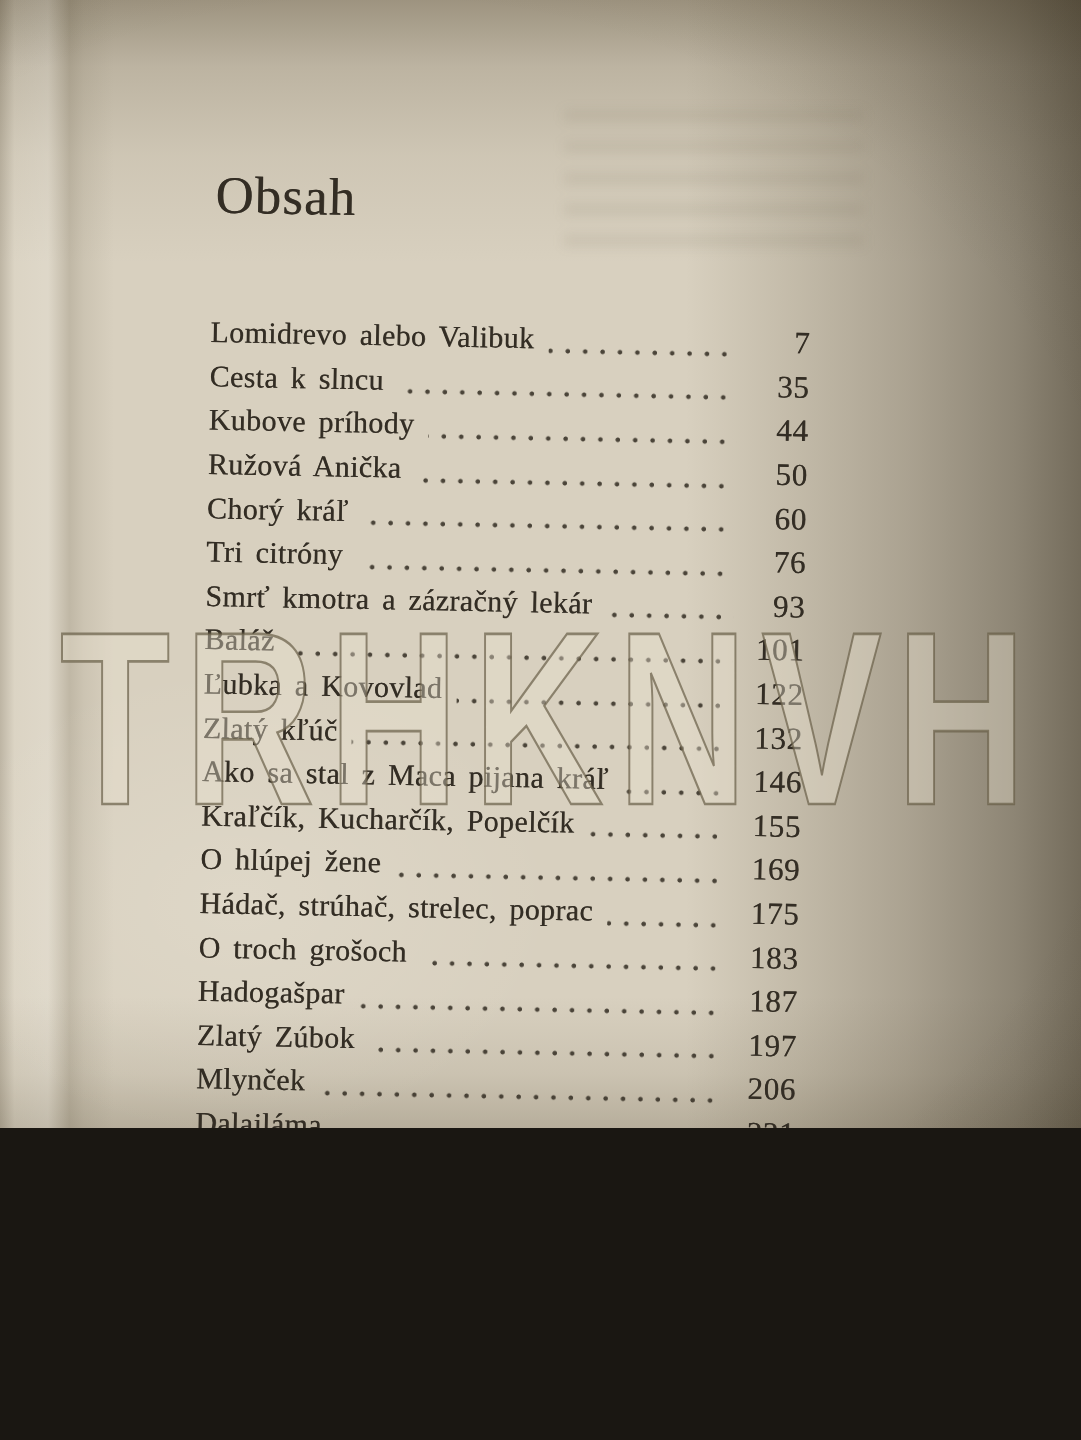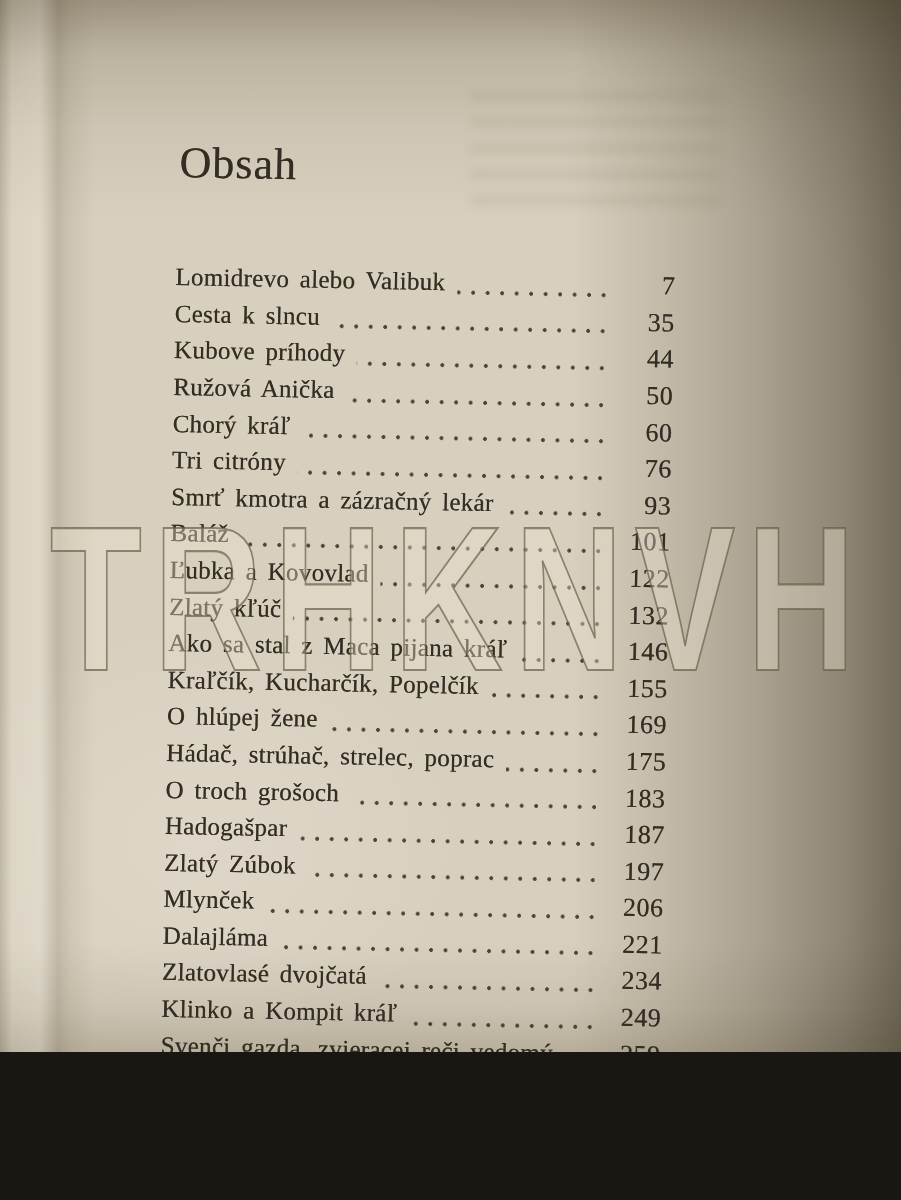--- a/index.html
+++ b/index.html
@@ -1,18 +1,18 @@
 <!DOCTYPE html>
 <html><head>
 <meta charset="utf-8">
 <style>
   html,body{margin:0;padding:0;background:#1a1712;}
   #photo{
     position:relative;
-    width:901px;height:1052px;
+    width:901px;height:940px;
     overflow:hidden;
     background:#d8d0bf;
     font-family:"Liberation Serif","DejaVu Serif",serif;
   }
   
   .shade{position:absolute;inset:0;pointer-events:none;}
   #shade-top{background:linear-gradient(180deg,rgba(88,76,53,0.46) 0,rgba(90,78,55,0.22) 55px,rgba(90,78,55,0.08) 130px,transparent 220px);}
   #shade-right{background:linear-gradient(270deg,rgba(48,40,24,0.60) 0,rgba(52,44,28,0.46) 55px,rgba(66,56,38,0.30) 145px,rgba(80,70,48,0.16) 235px,transparent 330px);}
   #shade-bottom{background:linear-gradient(0deg,rgba(84,73,50,0.25) 0,rgba(84,73,50,0.10) 45px,transparent 110px);}
   #shade-left{background:linear-gradient(90deg,

